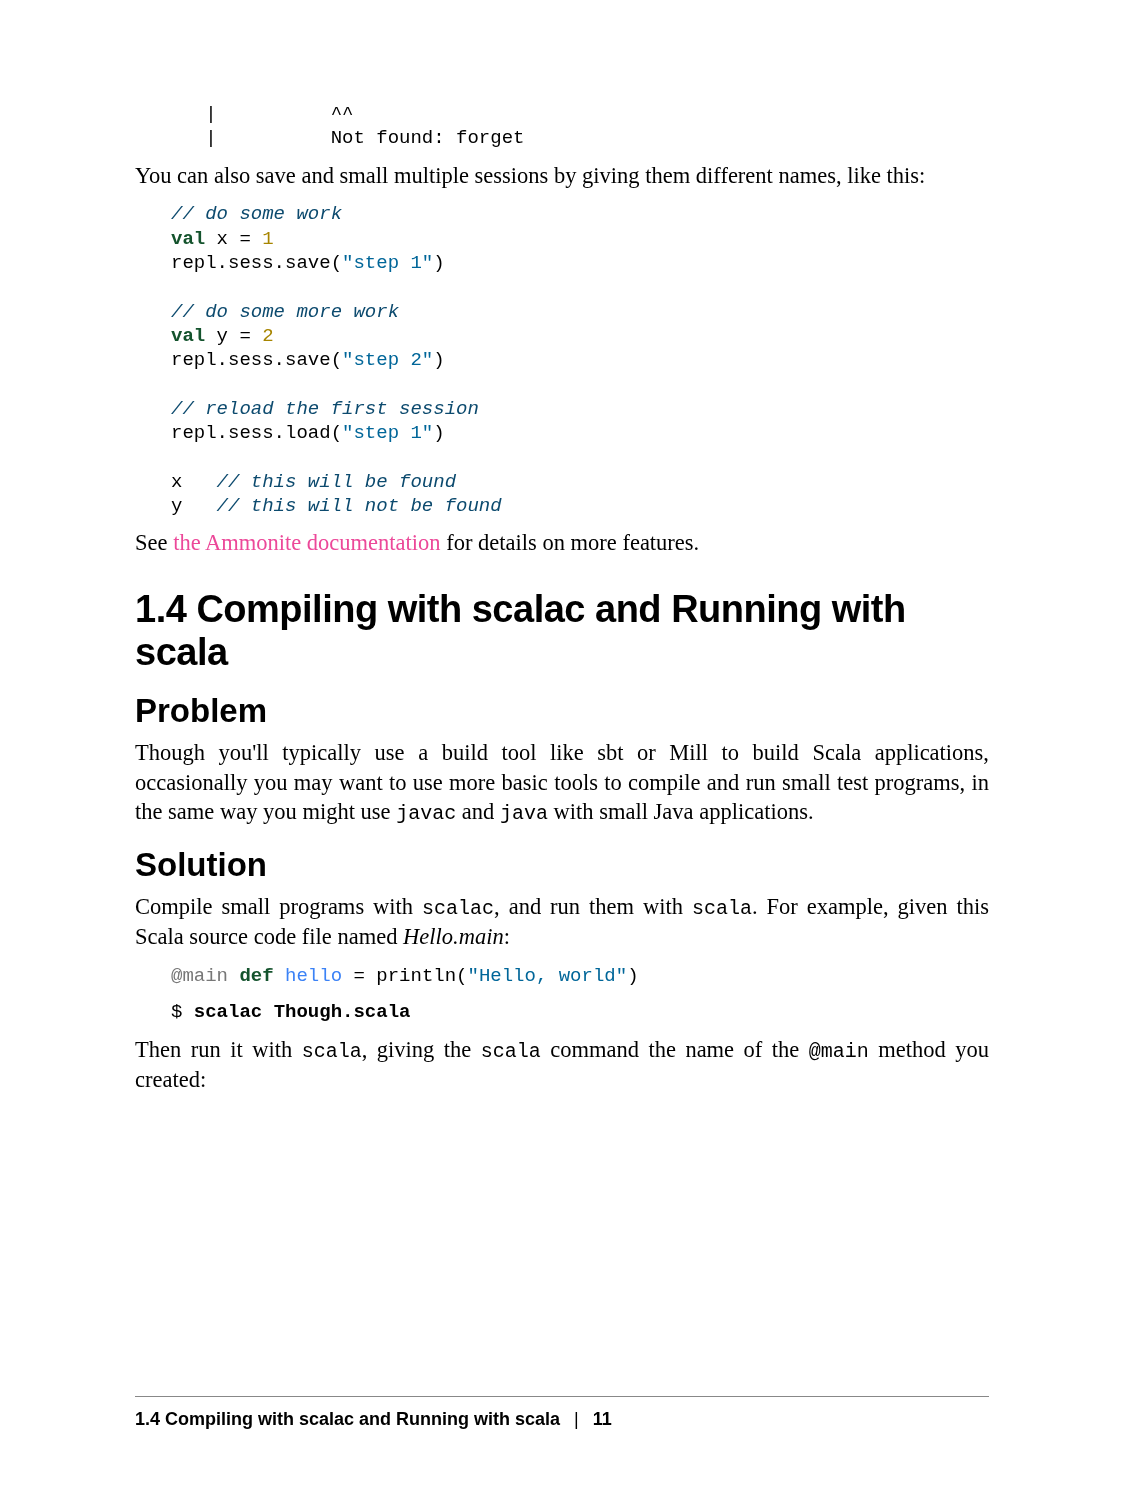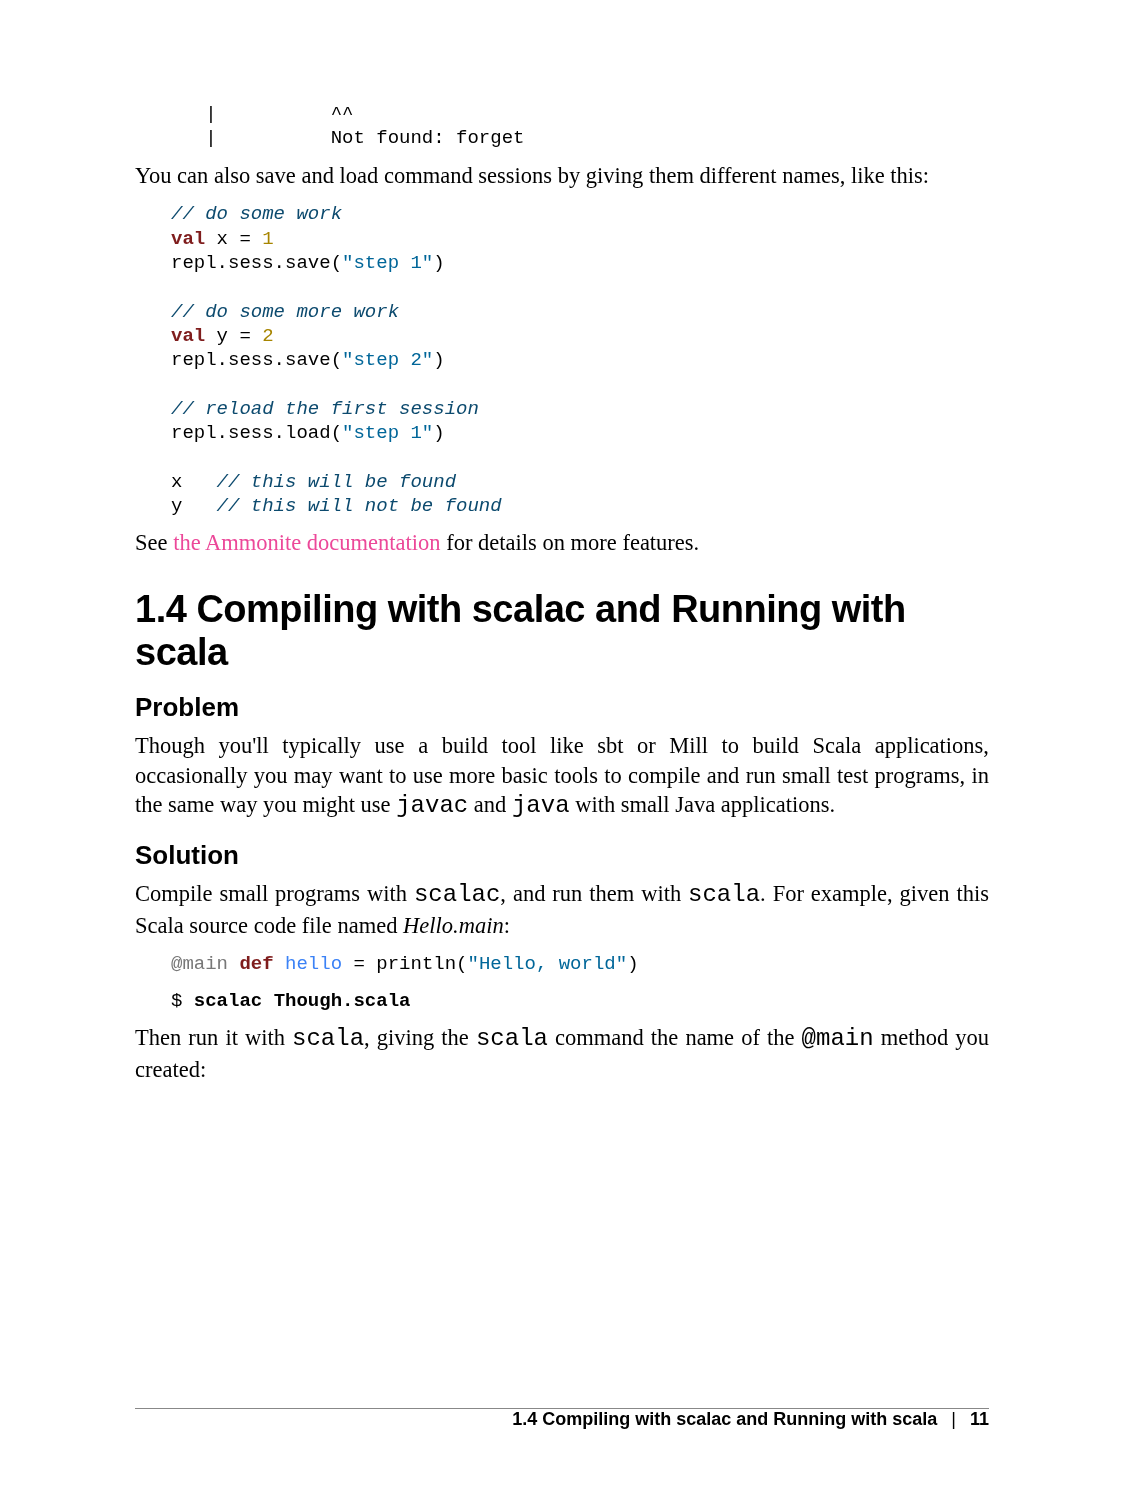--- a/index.html
+++ b/index.html
@@ -41,64 +41,64 @@
     font-stretch: condensed;
     font-weight: 700;
     font-size: 38px;
     margin: 30px 0 18px 0;
     letter-spacing: -0.5px;
   }
   h2.subsection {
     font-family: "Myriad Pro Condensed", "Arial Narrow", Arial, sans-serif;
     font-stretch: condensed;
     font-weight: 700;
-    font-size: 26px;
+    font-size: 33px;
     margin: 18px 0 8px 0;
   }
   .mono-inline {
     font-family: Consolas, "Courier New", monospace;
-    font-size: 24px;
+    font-size: 20px;
   }
   .italic {
     font-style: italic;
   }
-  .kw { color: #7f1d1d; font-weight: bold; }
+  .kw { color: #14532d; font-weight: bold; }
   .num { color: #a78500; } 
   .str { color: #006699; }
   .cmt { color: #0c4a6e; font-style: italic; }
   .id-red { color: #3b82f6; }
   .anno { color: #777; }
   .bold-cmd { font-weight: bold; }
   .footer {
     position: absolute;
     left: 135px;
     right: 135px;
     bottom: 70px;
     border-top: 1px solid #888;
+    padding-top: 12px;
     font-family: "Myriad Pro Condensed", "Arial Narrow", Arial, sans-serif;
     font-stretch: condensed;
     font-weight: 700;
     font-size: 18px;
-    text-align: right;
   }
   .footer .sep {
     display: inline-block;
     padding: 0 14px;
     font-weight: 400;
   }
 </style>
 </head>
 <body>
 
 <div class="page">
 
   <div class="code-block"><span>   |          ^^</span>
 <span>   |          Not found: forget</span></div>
 
-  <p class="body-text">You can also save and load command sessions by giving them different names, like this:</p>
+  <p class="body-text">You can also save and small multiple sessions by giving them different names, like this:</p>
 
   <div class="code-block"><span class="cmt">// do some work</span>
 <span class="kw">val</span><span> x = </span><span class="num">1</span>
 <span>repl.sess.save(</span><span class="str">"step 1"</span><span>)</span>
 
 <span class="cmt">// do some more work</span>
 <span class="kw">val</span><span> y = </span><span class="num">2</span>
 <span>repl.sess.save(</span><span class="str">"step 2"</span><span>)</span>
 
 <span class="cmt">// reload the first session</span>

